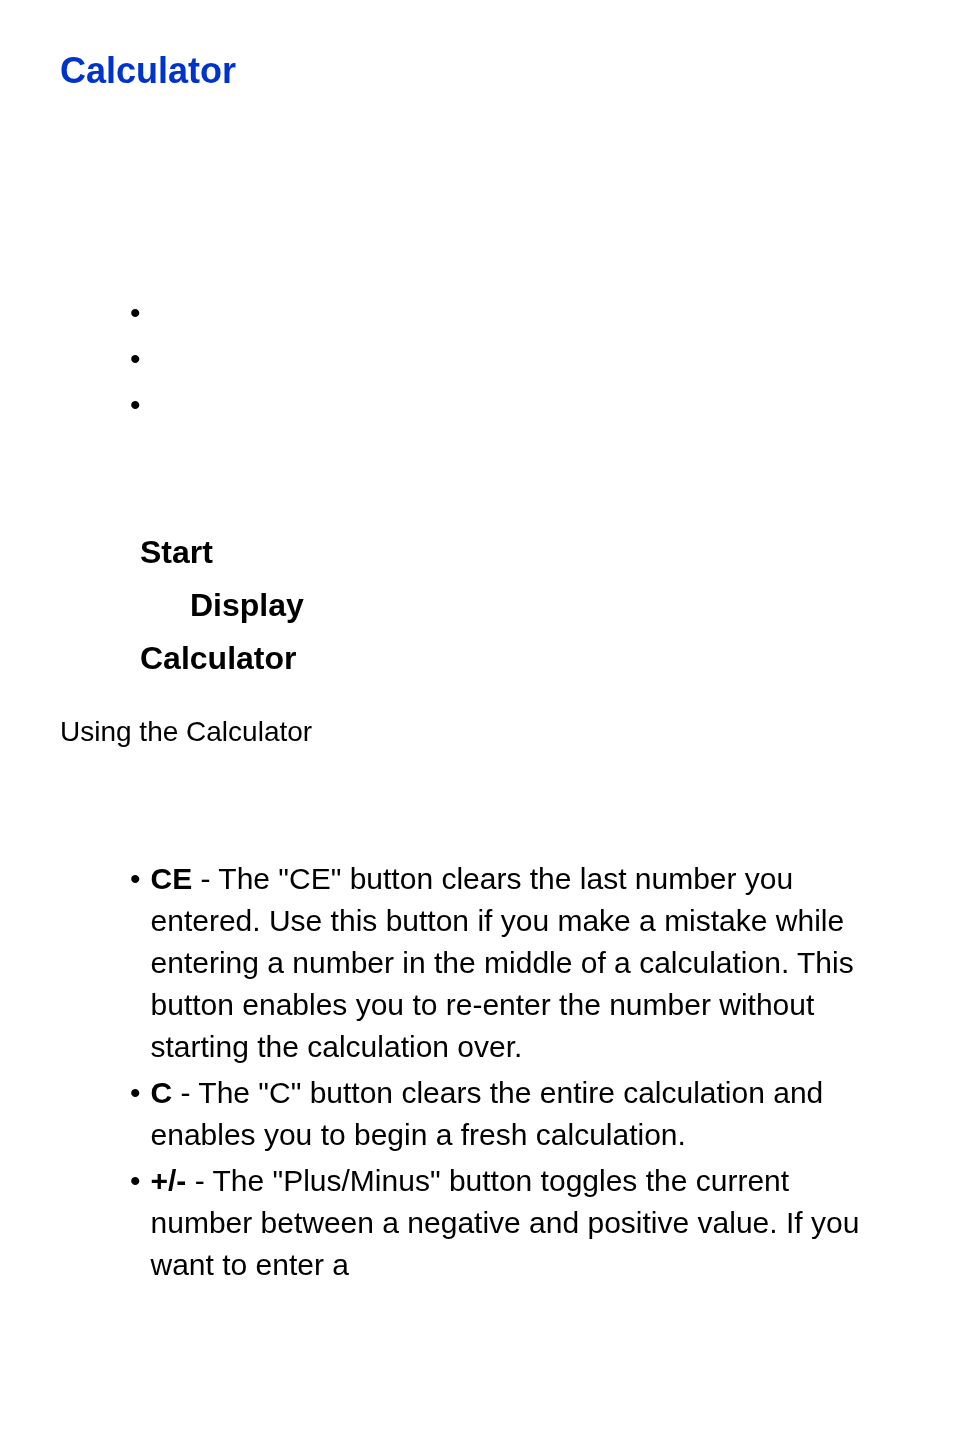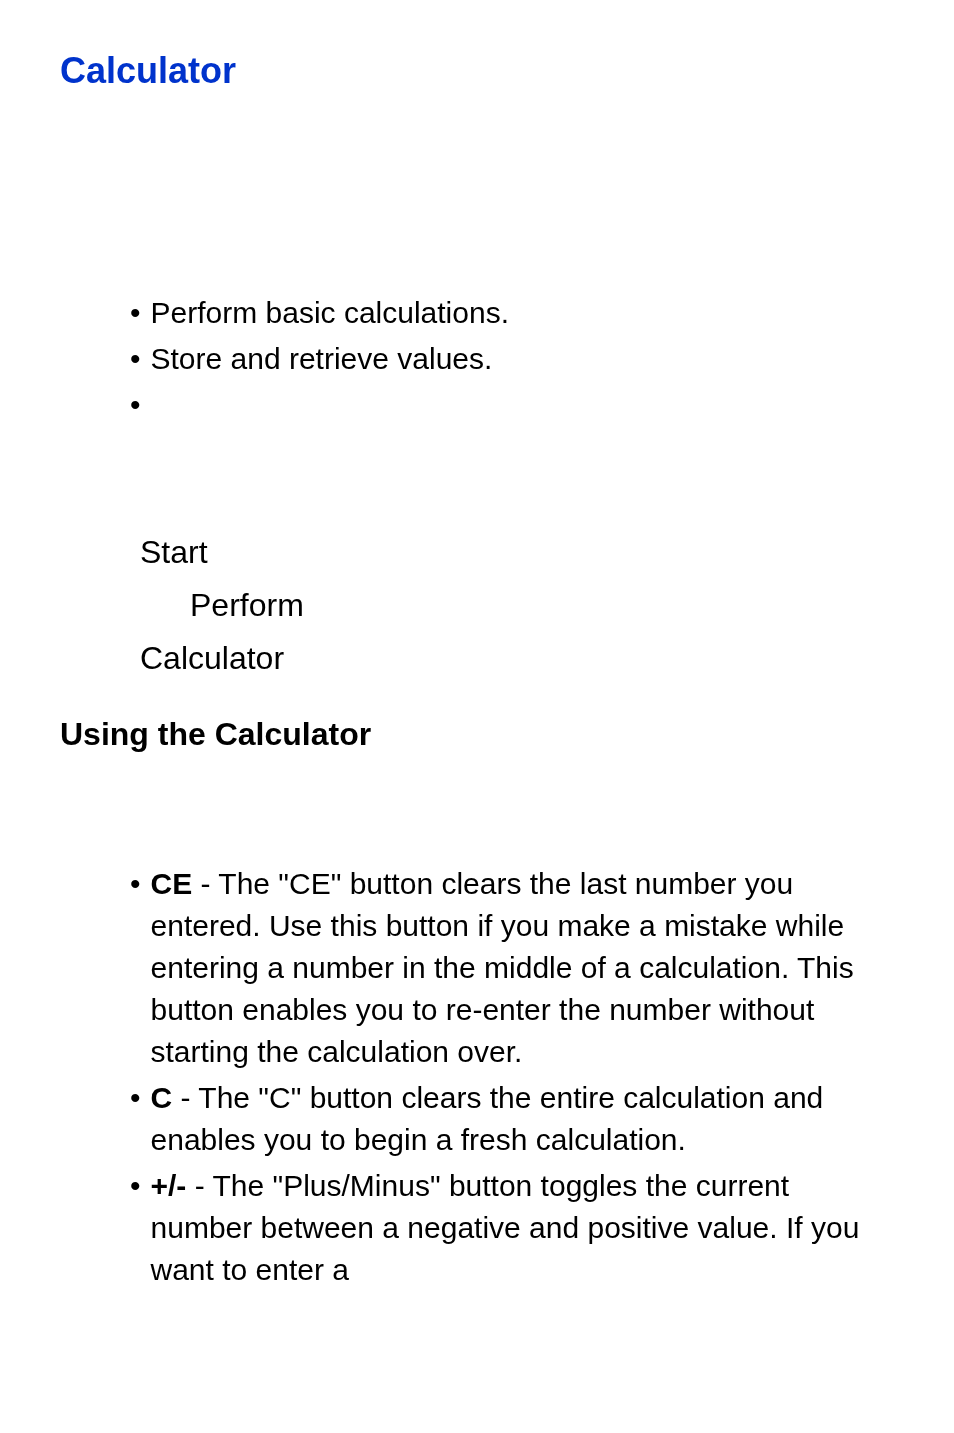--- a/index.html
+++ b/index.html
@@ -33,29 +33,29 @@
     }
     .bullet-mark {
       margin-right: 10px;
     }
     .nav-steps {
       margin-left: 80px;
       margin-bottom: 32px;
     }
     .nav-step {
       font-size: 32px;
-      font-weight: normal;
+      font-weight: bold;
       line-height: 1.65;
     }
     .nav-step.indent {
       margin-left: 50px;
     }
     .subheading {
-      font-size: 32px;
-      font-weight: bold;
+      font-size: 28px;
+      font-weight: normal;
       margin-bottom: 110px;
     }
     .desc-list {
       margin-left: 70px;
     }
     .desc-item {
       display: flex;
       font-size: 30px;
       line-height: 1.4;
       margin-bottom: 4px;
@@ -69,34 +69,32 @@
     }
   </style>
 </head>
 <body>
 
 <h1 class="heading-blue">Calculator</h1>
 
 <ul class="bullet-list">
   <li class="bullet-item">
     <span class="bullet-mark">•</span>
-    <span>Perform basic calculations.</span>
   </li>
   <li class="bullet-item">
     <span class="bullet-mark">•</span>
-    <span>Store and retrieve values.</span>
   </li>
   <li class="bullet-item">
     <span class="bullet-mark">•</span>
   </li>
 </ul>
 
 <div class="nav-steps">
   <div class="nav-step">Start</div>
-  <div class="nav-step indent">Perform</div>
+  <div class="nav-step indent">Display</div>
   <div class="nav-step">Calculator</div>
 </div>
 
 <h2 class="subheading">Using the Calculator</h2>
 
 <ul class="desc-list">
   <li class="desc-item">
     <span class="bullet-mark">•</span>
     <span class="desc-content">
       <span class="desc-label">CE</span><span> - The "CE" button clears the last number you entered. Use this button if you make a mistake while entering a number in the middle of a calculation. This button enables you to re-enter the number without starting the calculation over.</span>

